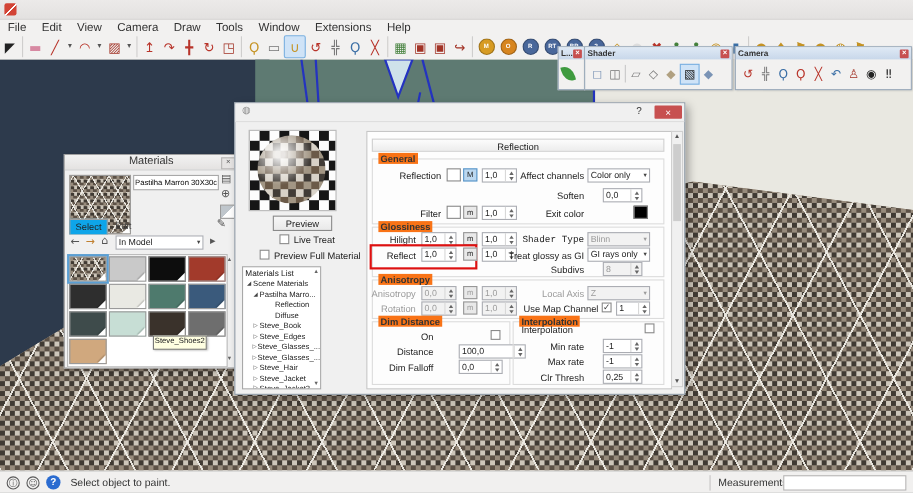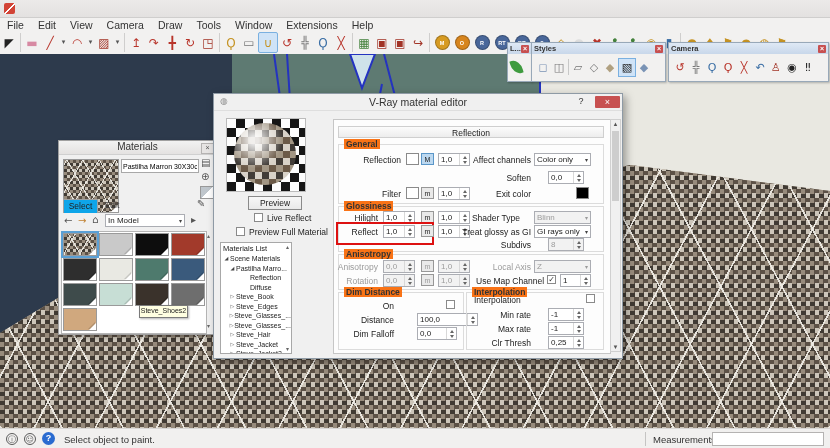--- a/index.html
+++ b/index.html
@@ -207,21 +207,21 @@
         <span class="sp"></span>
       <span class="fx">×</span>
     </div>
     <div class="frow">
         <span id="leaf"></span>
       </div>
   </div>
 
   <div class="fpanel abs" style="left:531px;top:42px;width:133px;height:38px;">
     <div class="ftitle">
-      <span>Styles</span>
+      <span>Shader</span>
         <span class="sp"></span>
       <span class="fx">×</span>
     </div>
     <div class="frow">
       <span class="fic icn ksteel">◻</span>
       <span class="fic icn kgray">◫</span>
       <span class="fsep"></span>
       <span class="fic icn kgray">▱</span>
       <span class="fic icn kgray">◇</span>
       <span class="fic icn ktan">◆</span>
@@ -284,31 +284,30 @@
     <span class="sw abs fold" style="left: 4px; top: 167px; background: rgb(208, 168, 126);"></span>
     <span class="abs scrollglyph icn" style="left:148px;top:92px;">▴</span>
     <span class="abs scrollglyph icn" style="left:148px;top:182px;">▾</span>
   </div>
 
   <div id="tooltip" class="abs">Steve_Shoes2</div>
 
   <div id="vray" class="abs">
     <div id="vtitle" class="abs">
       <span class="abs icn" style="left:6px;top:3px;font-size:9px;color:#888;">◍</span>
-      <div id="vtitletext" class="abs">V-Ray material editor</div>
       <div id="vhelp" class="abs">?</div>
       <div id="vclose" class="abs">×</div>
     </div>
 
     <div id="vpreview" class="abs">
       <div id="vball" class="abs"></div>
     </div>
     <div class="btn abs" style="left:34px;top:102px;width:54px;height:14px;line-height:13px;">Preview</div>
     <span class="cb abs" style="left:40px;top:119px;"></span>
-    <span class="lbl abs" style="left:53px;top:119px;">Live Reflect</span>
+    <span class="lbl abs" style="left:53px;top:119px;">Live Treat</span>
     <span class="cb abs" style="left:22px;top:133px;"></span>
     <span class="lbl abs" style="left:35px;top:133px;">Preview Full Material</span>
 
     <div id="vlist" class="abs">
       <div id="vlisthdr">
         <span>Materials List</span>
           <span class="sp"></span>
         <span class="scrollglyph icn">▴</span>
       </div>
       <div class="ti" style="padding-left:2px;">
@@ -415,21 +414,21 @@
         </span>
       </span>
     <span class="mbtn abs" style="left:207px;top:117px;">m</span>
     <span class="spin abs" style="left:224px;top:117px;width:32px;">
         <span class="sv">1,0</span>
         <span class="sa">
           <i class="up"></i>
           <i class="dn"></i>
         </span>
       </span>
-    <span class="rl abs" style="left:239px;top:119px;width:67px;">Shader Type</span>
+    <span class="rl abs" style="left:250px;top:119px;width:67px;font-family:Liberation Mono, monospace;">Shader Type</span>
     <span class="combo abs dis" style="left:320px;top:117px;width:57px;height:13px;background:#f2f2f2;">
         <span class="cv dis">Blinn</span>
         <span class="caret icn dis">▾</span>
       </span>
     <div id="redbox" class="abs"></div>
     <span class="rl abs" style="left:130px;top:133px;width:34px;">Reflect</span>
     <span class="spin abs" style="left:169px;top:131px;width:32px;">
         <span class="sv">1,0</span>
         <span class="sa">
           <i class="up"></i>

